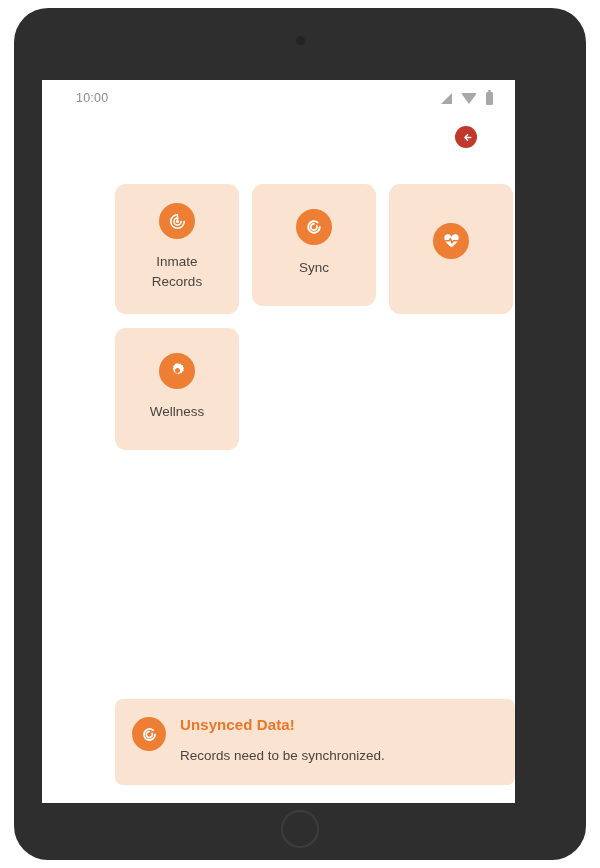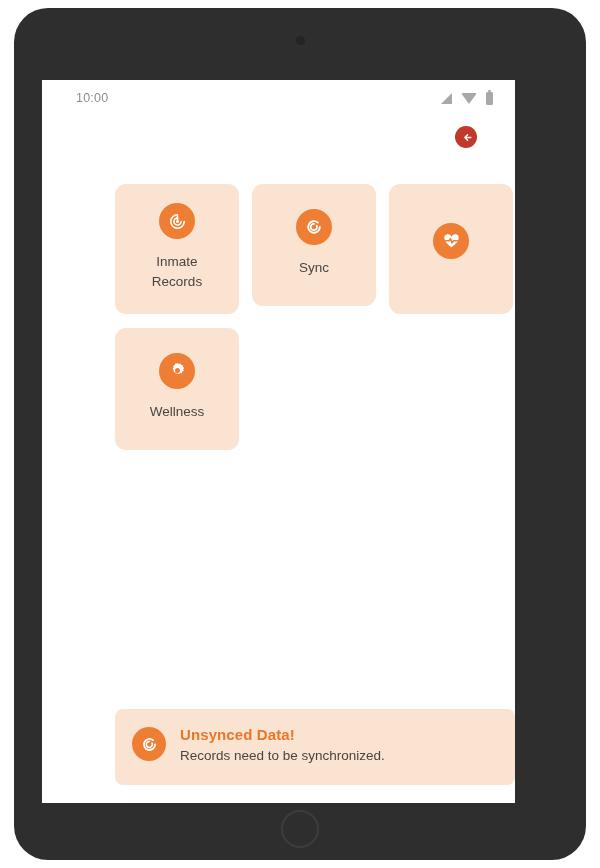--- a/index.html
+++ b/index.html
@@ -163,20 +163,21 @@
   #banner-title {
     font-size: 15px;
     color: #E8772A;
     font-weight: bold;
     letter-spacing: .1px;
   }
   .banner-line {
     font-size: 13.5px;
     color: #4a4440;
     line-height: 1.45;
+    margin-top: 10px;
   }
 </style>
 </head>
 <body>
 
 <div id="tablet-frame">
   <div id="tablet-camera"></div>
 
   <div id="screen">
 

